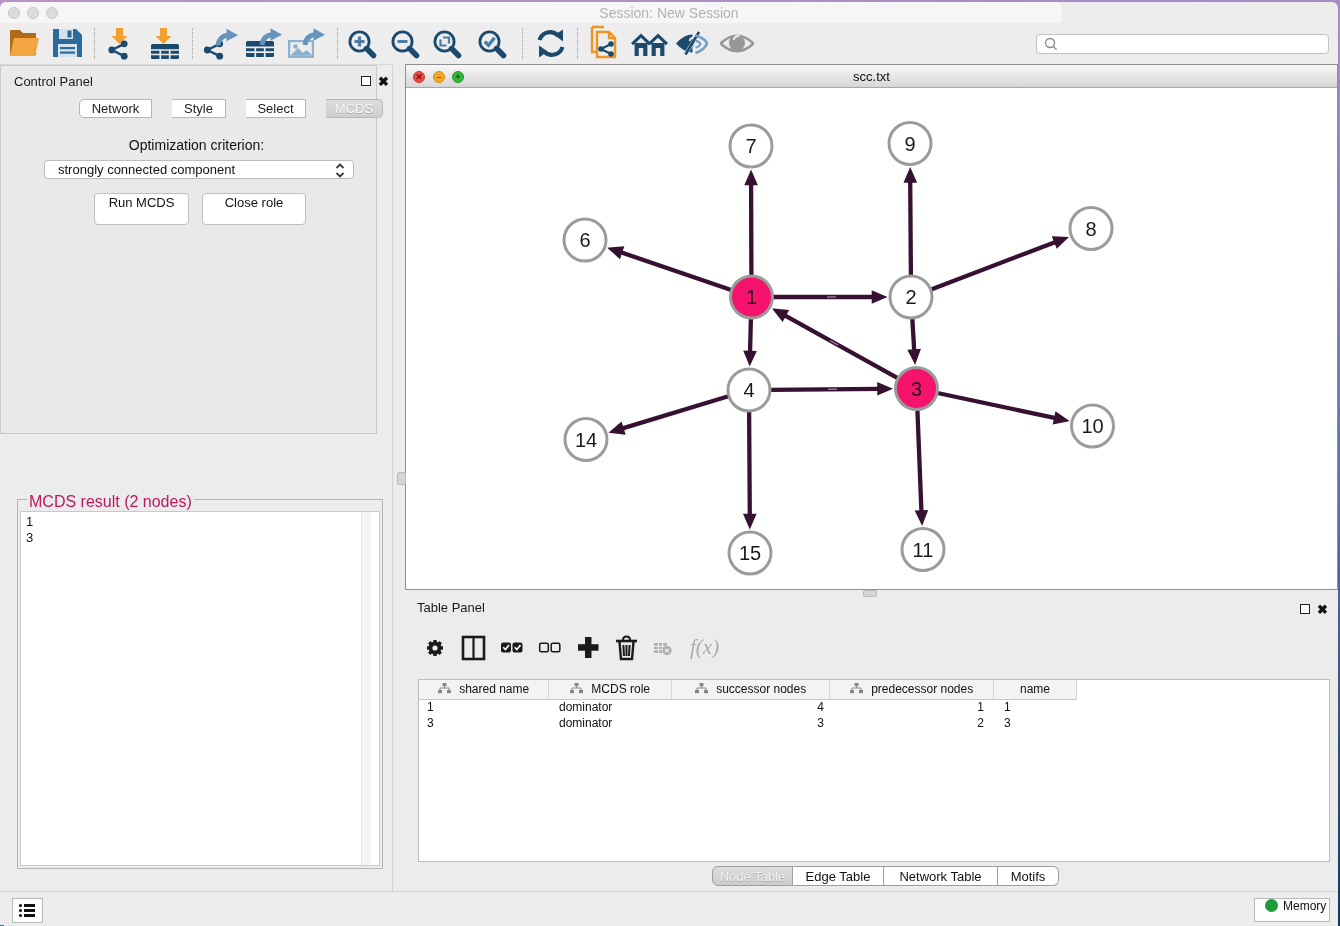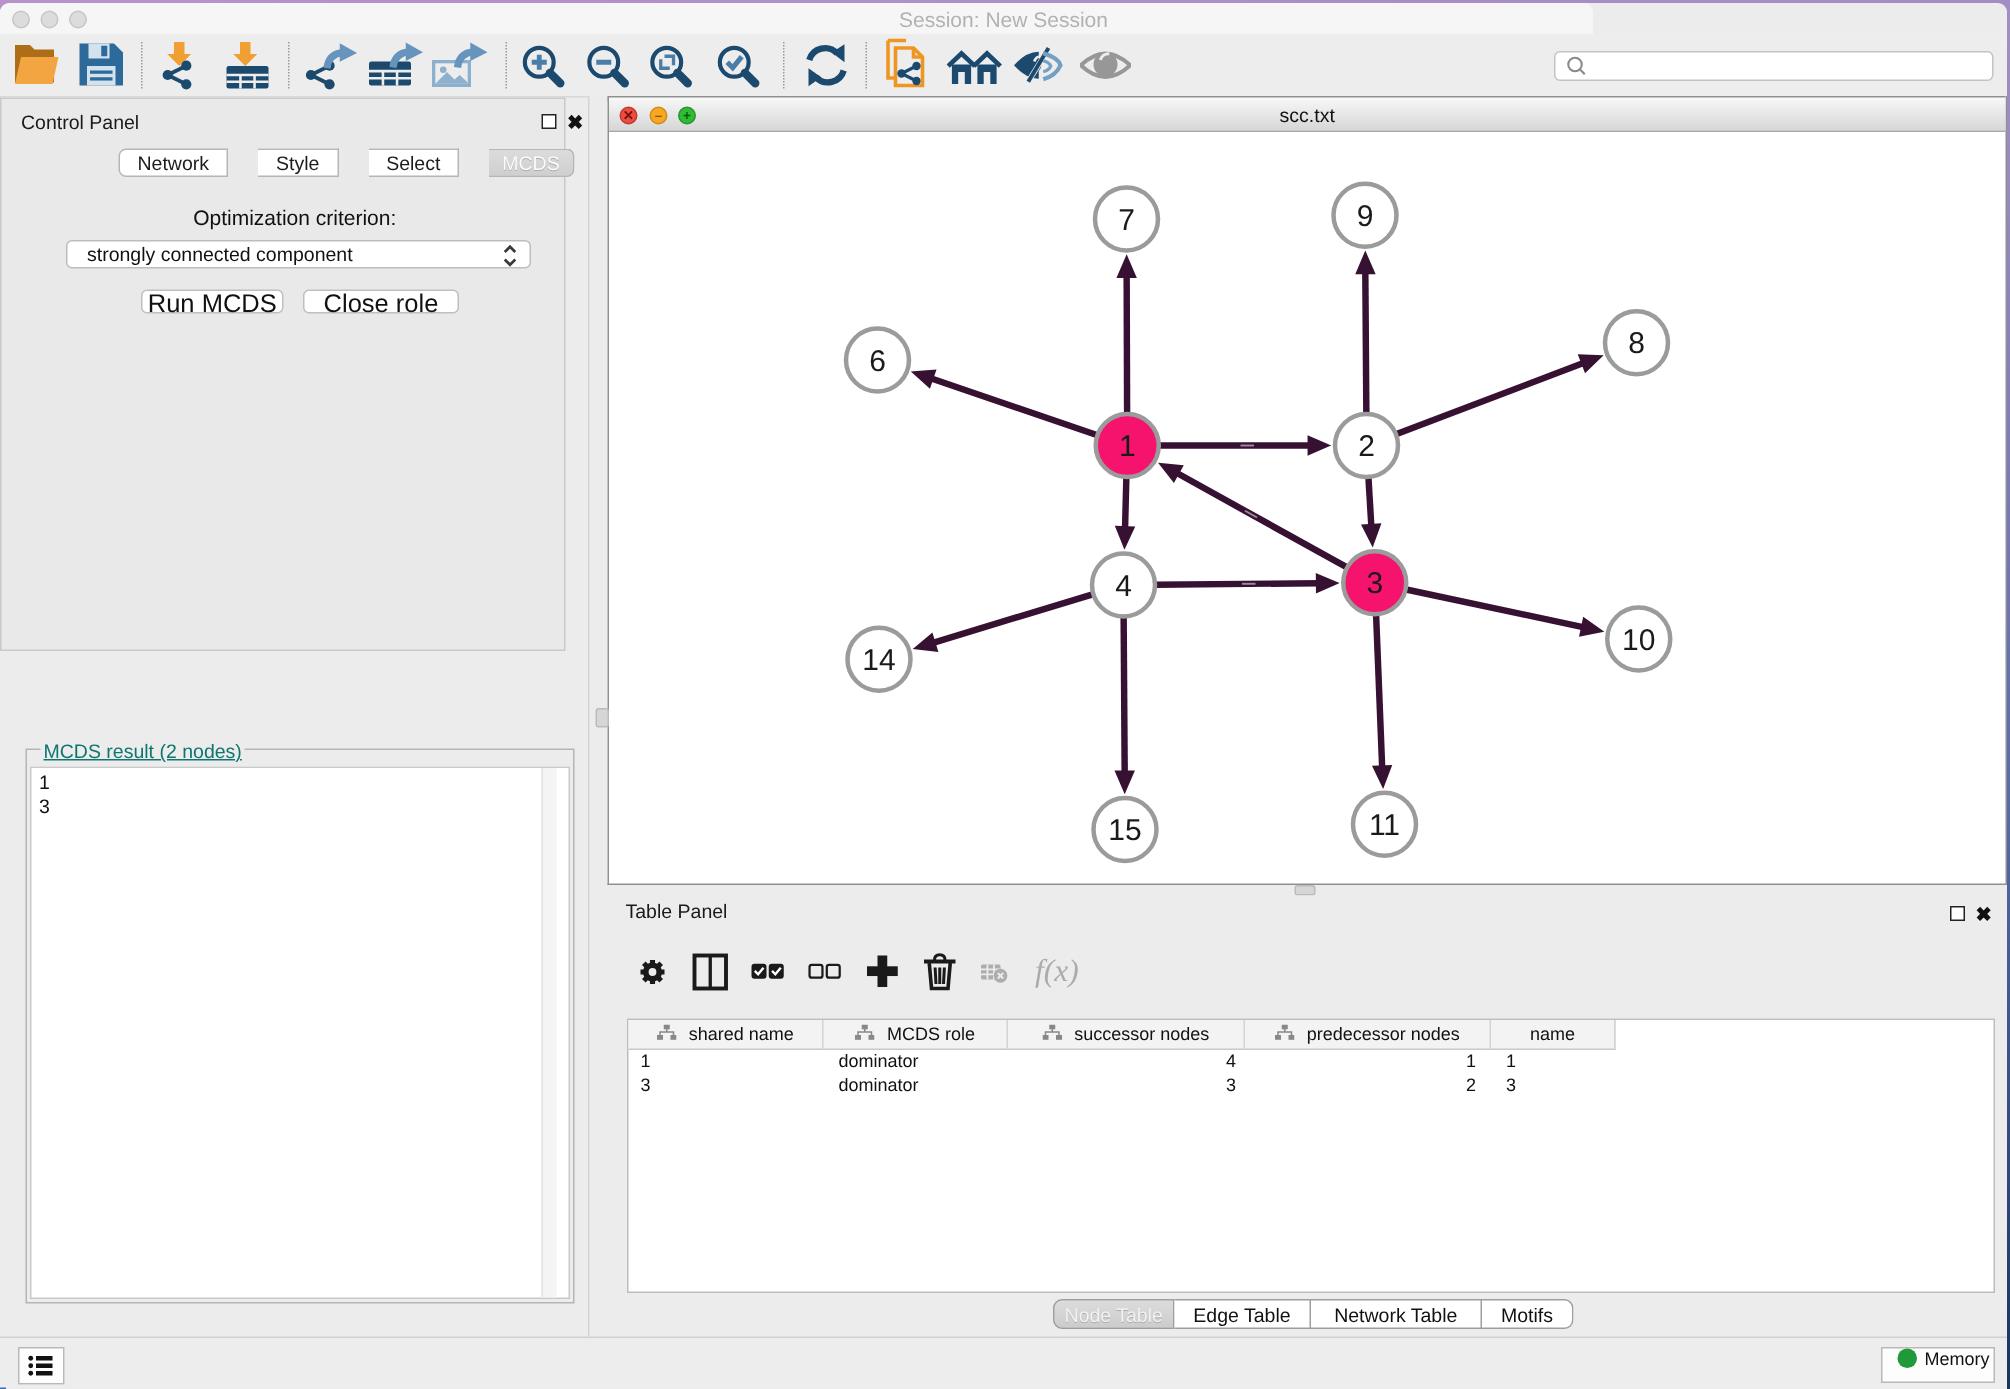--- a/index.html
+++ b/index.html
@@ -26,25 +26,25 @@
 .tabgrp{position:absolute;display:flex;height:19px;gap:20px;}
 .tab{box-sizing:border-box;height:19px;background:#fff;border:1px solid #b6b6b6;border-left:none;
  font-size:13px;color:#1c1c1c;text-align:center;line-height:18px;}
 .tab.first{border-left:1px solid #b6b6b6;border-radius:5px 0 0 5px;}
 .tab.last{border-radius:0 5px 5px 0;}
 .tab.sel{background:linear-gradient(#dcdcdc,#cfcfcf);color:#fbfbfb;text-shadow:0 1px 0 #aaa;}
 #tabpane{left:8px;top:53px;width:377px;height:369px;background:#e9e9e9;border:1px solid #c9c9c9;box-sizing:border-box;}
 #optlabel{position:absolute;left:0;top:72px;width:393px;text-align:center;font-size:14px;color:#111;}
 #dropdown{position:absolute;left:44px;top:95px;width:310px;height:19px;background:#fff;border:1px solid #bdbdbd;border-radius:4px;
  font-size:13px;color:#111;line-height:18px;padding-left:13px;box-sizing:border-box;}
-.btn{position:absolute;top:128px;height:16px;background:#fff;border:1px solid #bfbfbf;border-radius:4px;
- font-size:17px;color:#111;text-align:center;line-height:17px;box-sizing:border-box;}
+.btn{position:absolute;top:128px;height:32px;background:#fff;border:1px solid #bfbfbf;border-radius:4px;
+ font-size:13px;color:#111;text-align:center;line-height:17px;box-sizing:border-box;}
 
 #mcdsfs{position:absolute;left:17px;top:434px;width:366px;height:370px;border:1px solid #b5b5b5;box-sizing:border-box;}
-#mcdslegend{position:absolute;left:9px;top:-7px;background:#ececec;font-size:13px;color:#0f766e;padding:0 2px;text-decoration:underline;}
+#mcdslegend{position:absolute;left:9px;top:-7px;background:#ececec;font-size:16px;color:#be185d;padding:0 2px;}
 #mcdsbox{position:absolute;left:2px;top:11px;width:360px;height:355px;background:#fff;border:1px solid #c9c9c9;box-sizing:border-box;}
 
 #nframe{left:405px;top:62px;width:933px;height:526px;border:1px solid #909090;border-top:none;box-sizing:border-box;background:#fff;}
 #ntitle{position:absolute;left:0;top:0;width:931px;height:24px;background:linear-gradient(#f8f8f8,#d6d6d6);border-bottom:1px solid #a8a8a8;border-top:1px solid #8f8f8f;box-sizing:border-box;}
 .tlb{position:absolute;top:6px;width:12px;height:12px;border-radius:50%;box-sizing:border-box;font-size:9px;font-weight:bold;text-align:center;line-height:11px;}
 
 #tpanel{left:405px;top:595px;width:933px;height:294px;background:#ececec;}
 
 #statusbar{left:0;top:889px;width:1338px;height:33px;background:#ededed;border-top:1px solid #d0d0d0;}
 #memb{position:absolute;left:1254px;top:6px;width:74px;height:22px;background:#fdfdfd;border:1px solid #b9b9b9;font-size:12px;color:#111;}
@@ -420,21 +420,21 @@
           <span style="position:absolute;left:8px;">3</span>
             <span style="position:absolute;left:140px;">dominator</span>
             <span style="position:absolute;left:350px;width:55px;text-align:right;">3</span>
             <span style="position:absolute;left:510px;width:55px;text-align:right;">2</span>
             <span style="position:absolute;left:585px;">3</span>
         </div>
       </div>
     </div>
 
     <div style="position:absolute;left:297px;top:269px;display:flex;height:20px;">
-      <div class="btab bsel" style="width:81px;">Node Table</div>
+      <div class="btab bsel" style="width:81px;margin-left:10px;">Node Table</div>
       <div class="btab" style="width:91px;">Edge Table</div>
       <div class="btab" style="width:114px;">Network Table</div>
       <div class="btab" style="width:61px;">Motifs</div>
     </div>
 
   </div>
   <div id="statusbar" class="abs">
     <div id="listb">
         <svg width="18" height="15" style="margin:4px 0 0 5px;">
       <circle cx="2.5" cy="2.5" r="1.6" fill="#111"></circle>

